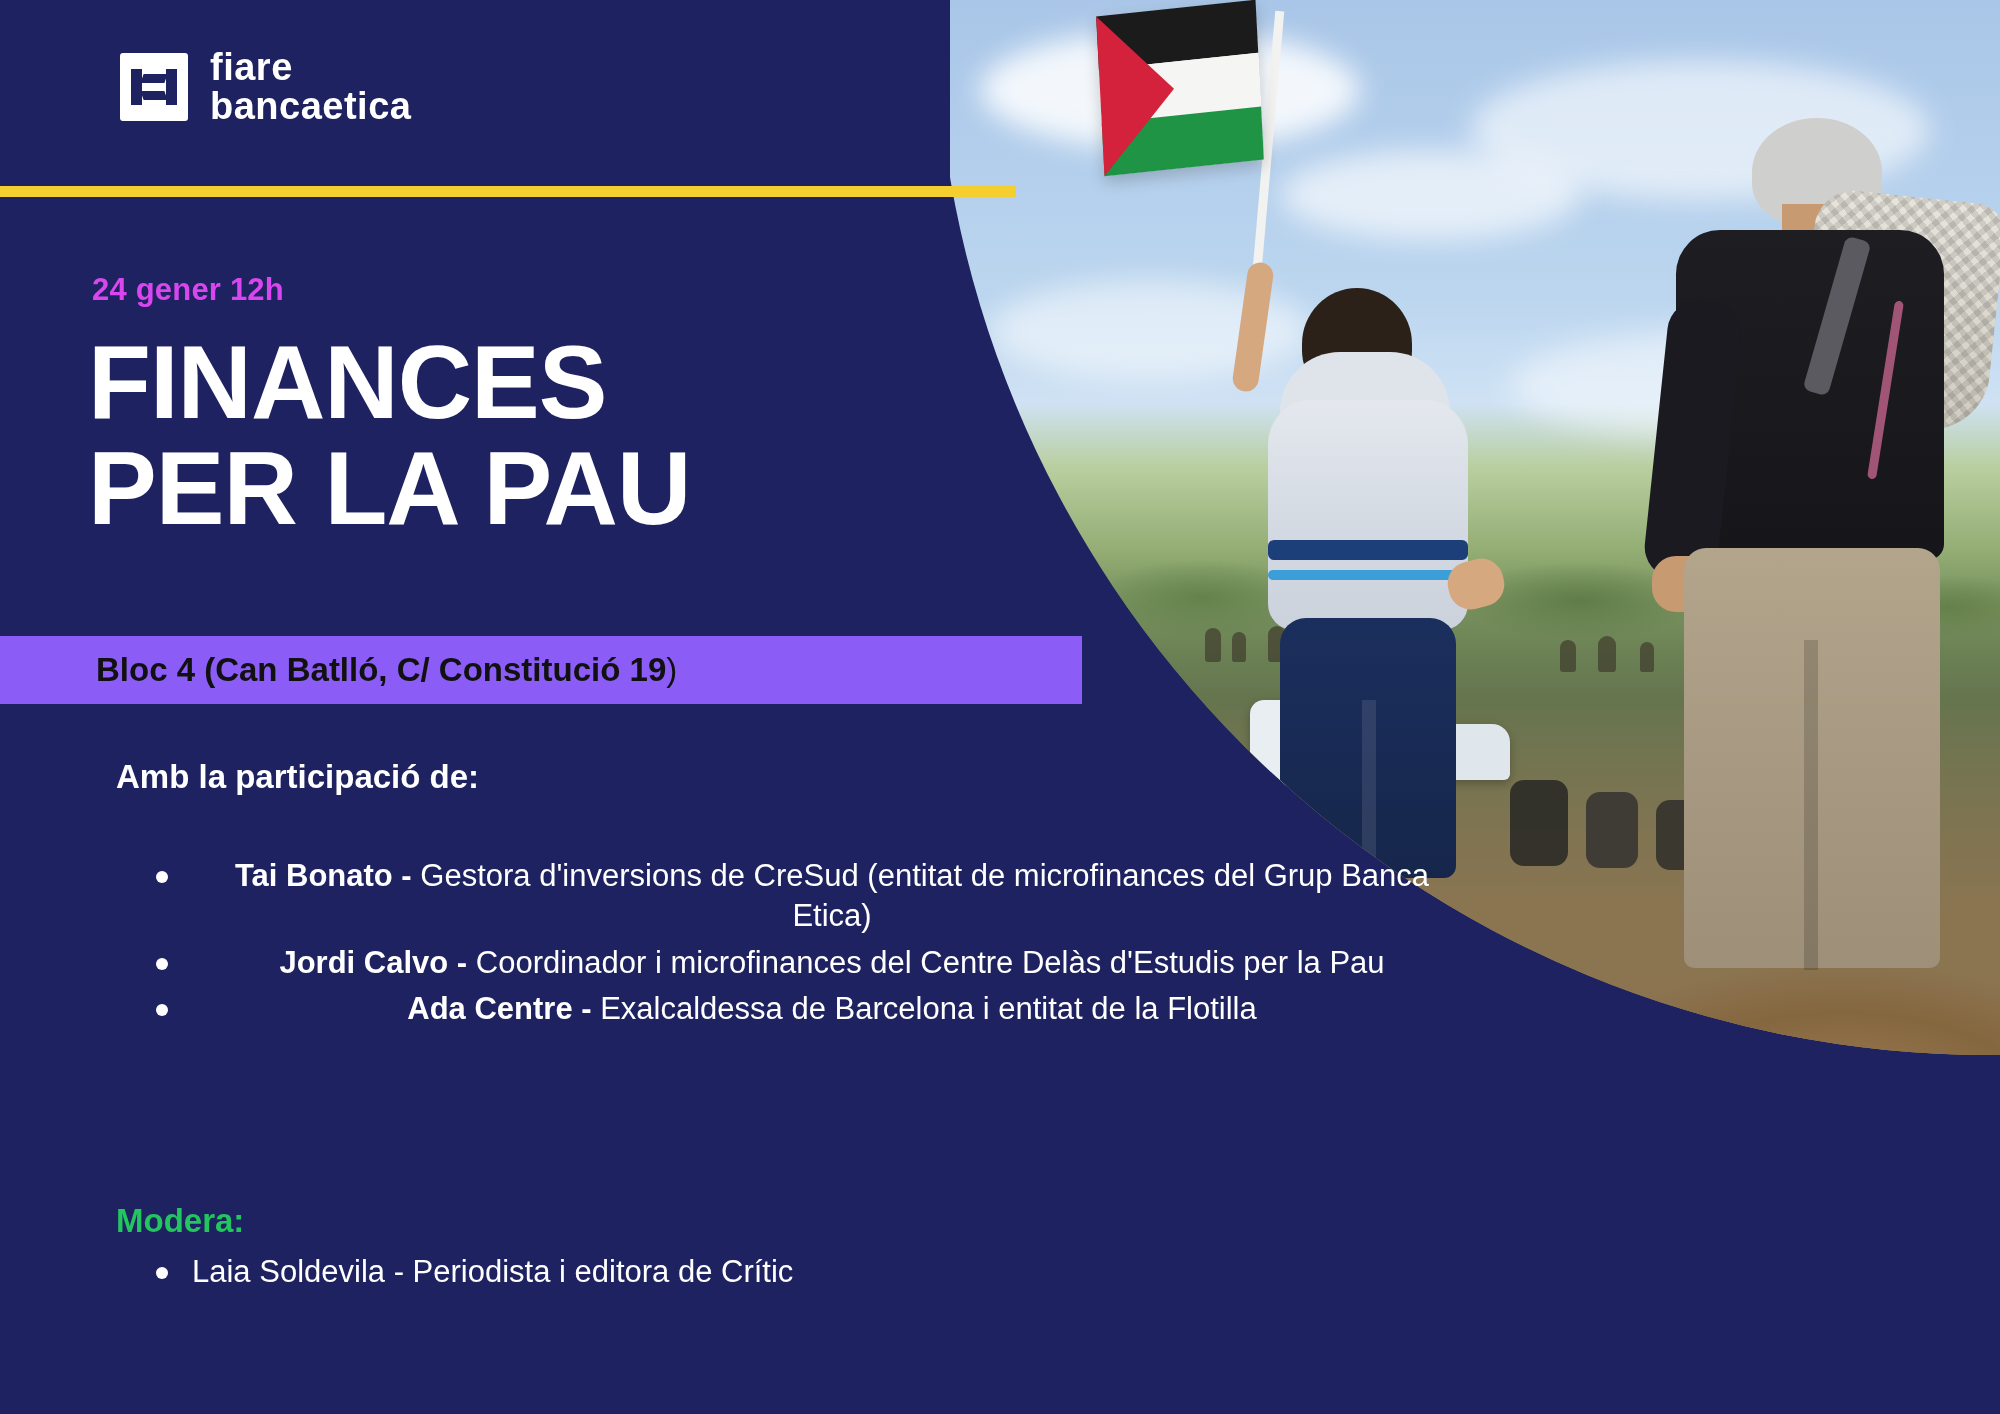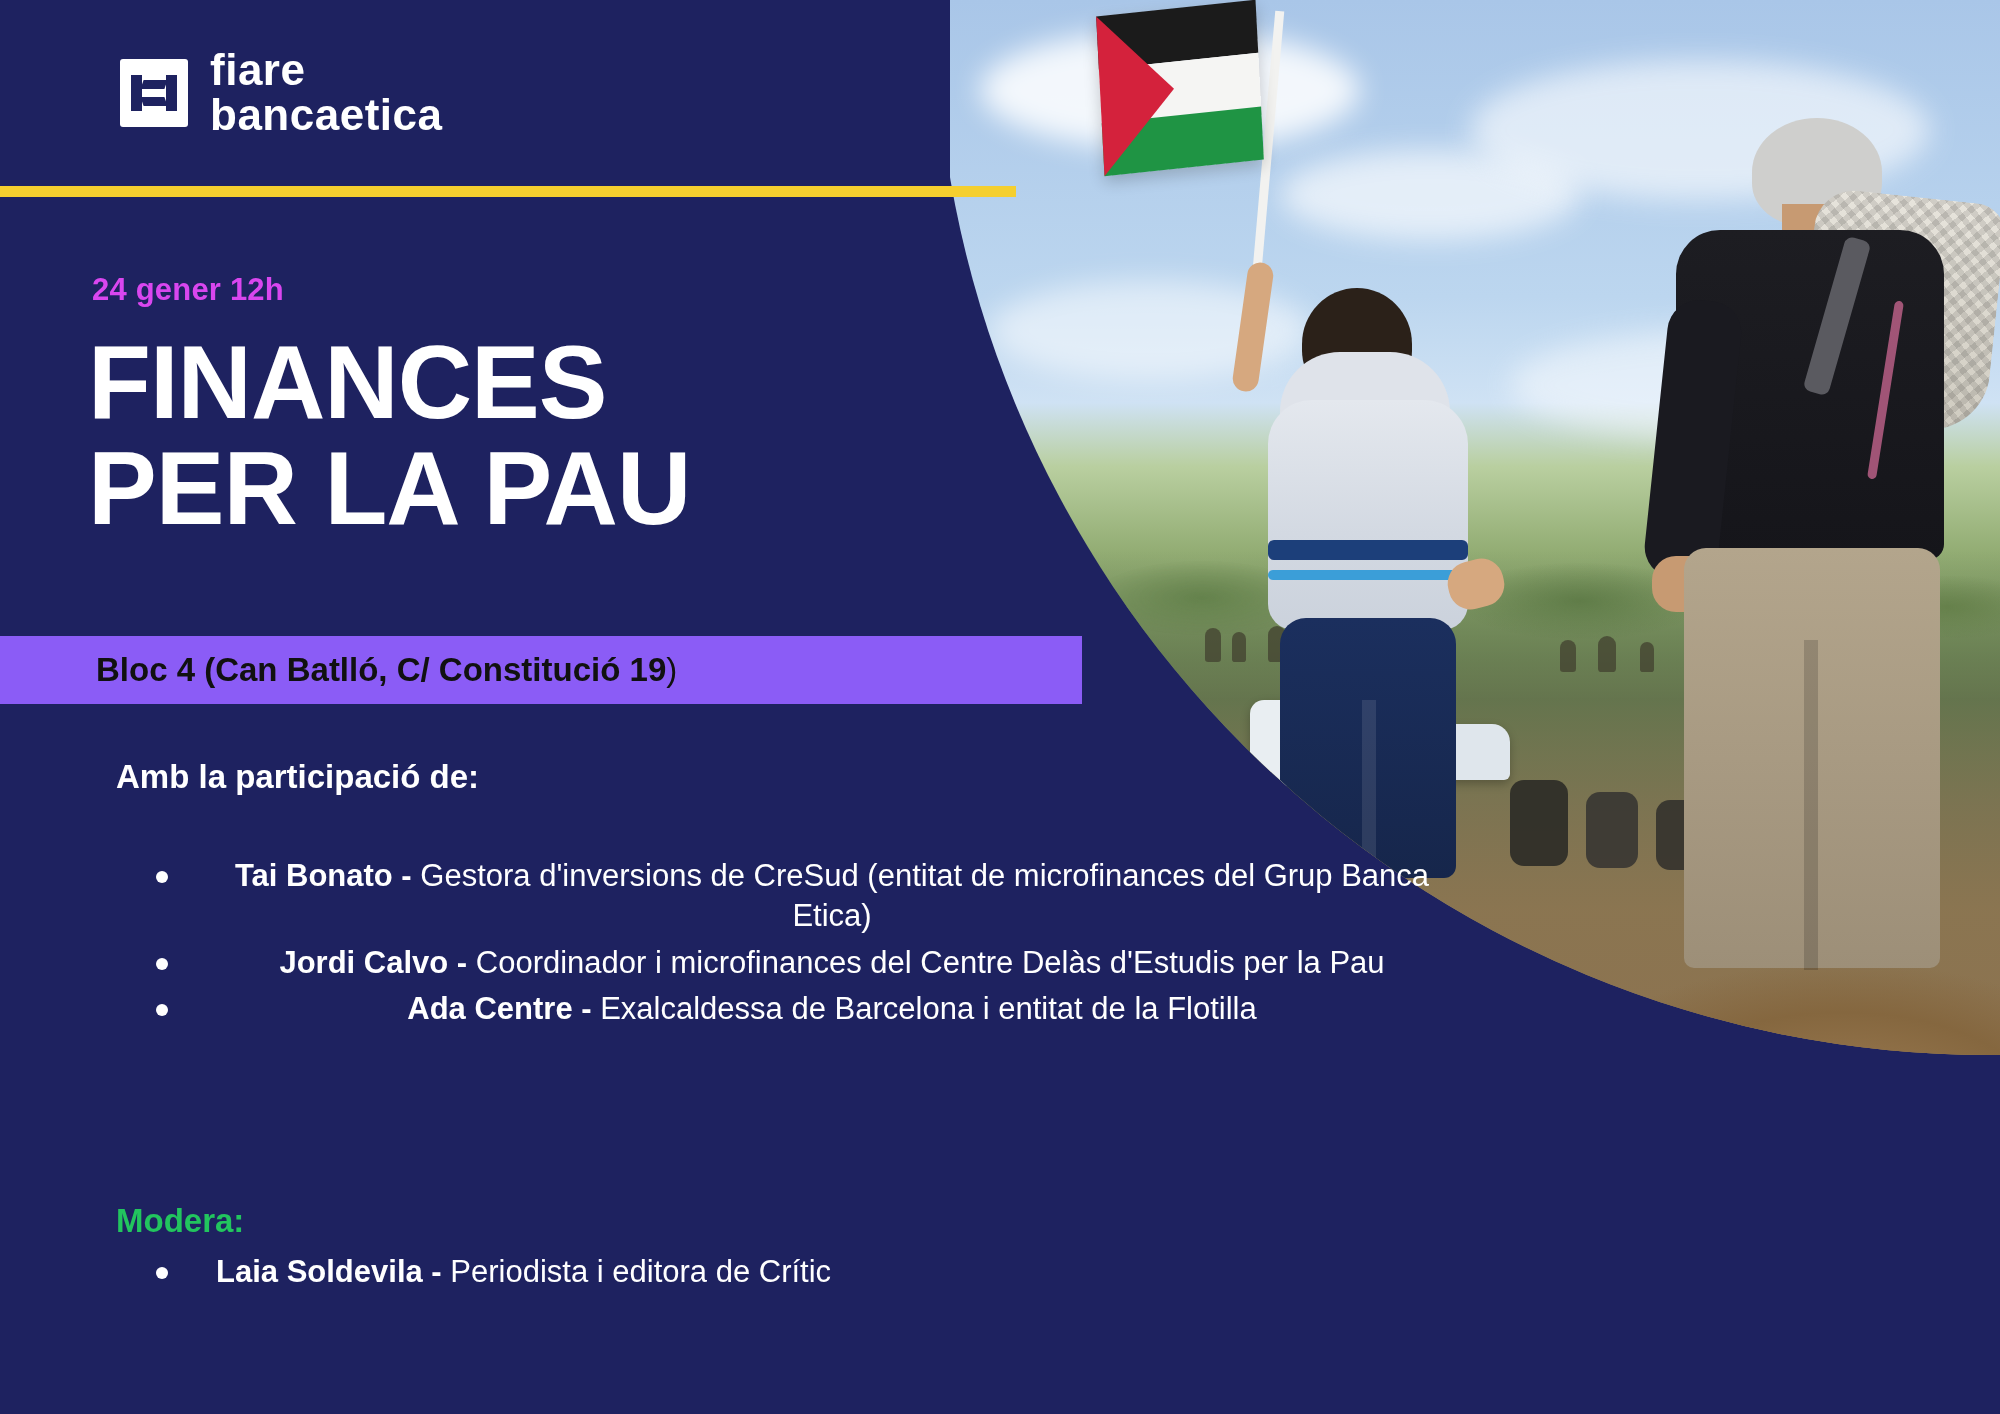--- a/index.html
+++ b/index.html
@@ -293,21 +293,21 @@
   .logo-mark .bar {
     position: absolute;
     background: #1e2260;
   }
   .logo-mark .bar.b1 { left: 11px;  top: 16px; width: 11px; height: 36px; }
   .logo-mark .bar.b2 { left: 46px;  top: 16px; width: 11px; height: 36px; }
   .logo-mark .bar.b3 { left: 22px;  top: 21px; width: 24px; height: 9px; transform: skewX(-20deg);}
   .logo-mark .bar.b4 { left: 22px;  top: 38px; width: 24px; height: 9px; transform: skewX(20deg);}
   .logo-text {
     color: #ffffff;
-    font-size: 44px;
+    font-size: 38px;
     line-height: 1.02;
     font-weight: 700;
     letter-spacing: .5px;
   }
   .logo-text .l2 { display: block; }
 
   .yellow-rule {
     position: absolute;
     left: 0; top: 186px;
     width: 1016px; height: 11px;
@@ -404,21 +404,21 @@
     padding-left: 50px;
   }
   .modera-list li::before {
     content: "";
     position: absolute;
     left: 14px; top: 15px;
     width: 12px; height: 12px;
     background: #ffffff;
     border-radius: 50%;
   }
-  .modera-list li b { font-weight: 700; margin-left: 24px; }
+  .modera-list li b { font-weight: 400; }
 </style>
 </head>
 <body>
 
 <div class="poster">
 
   <div class="photo-wrap">
     <div class="photo">
       <div class="cloud c1"></div>
       <div class="cloud c2"></div>

